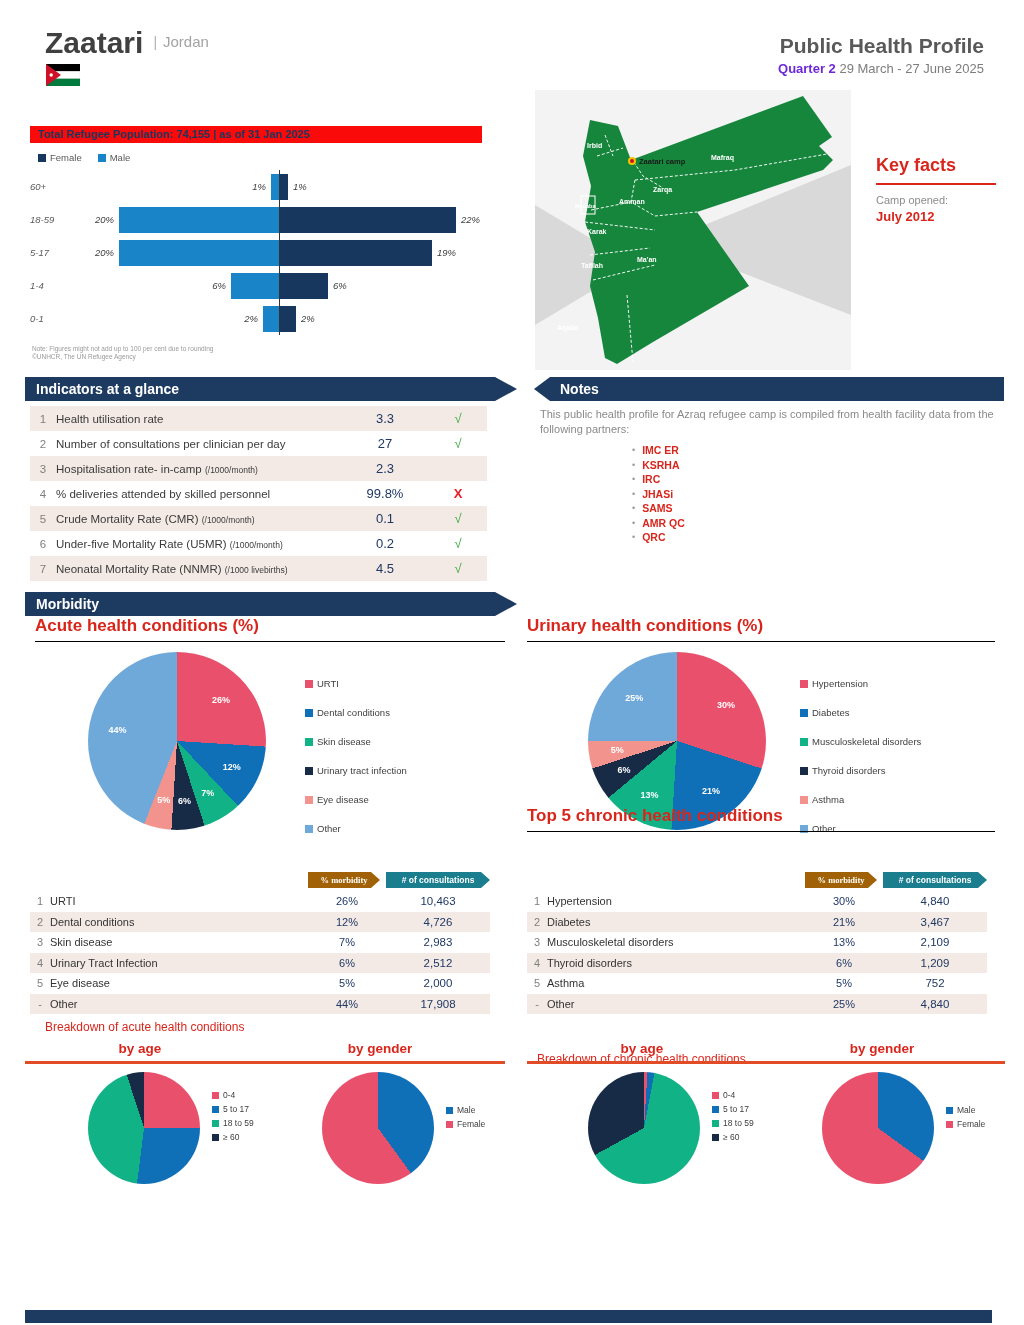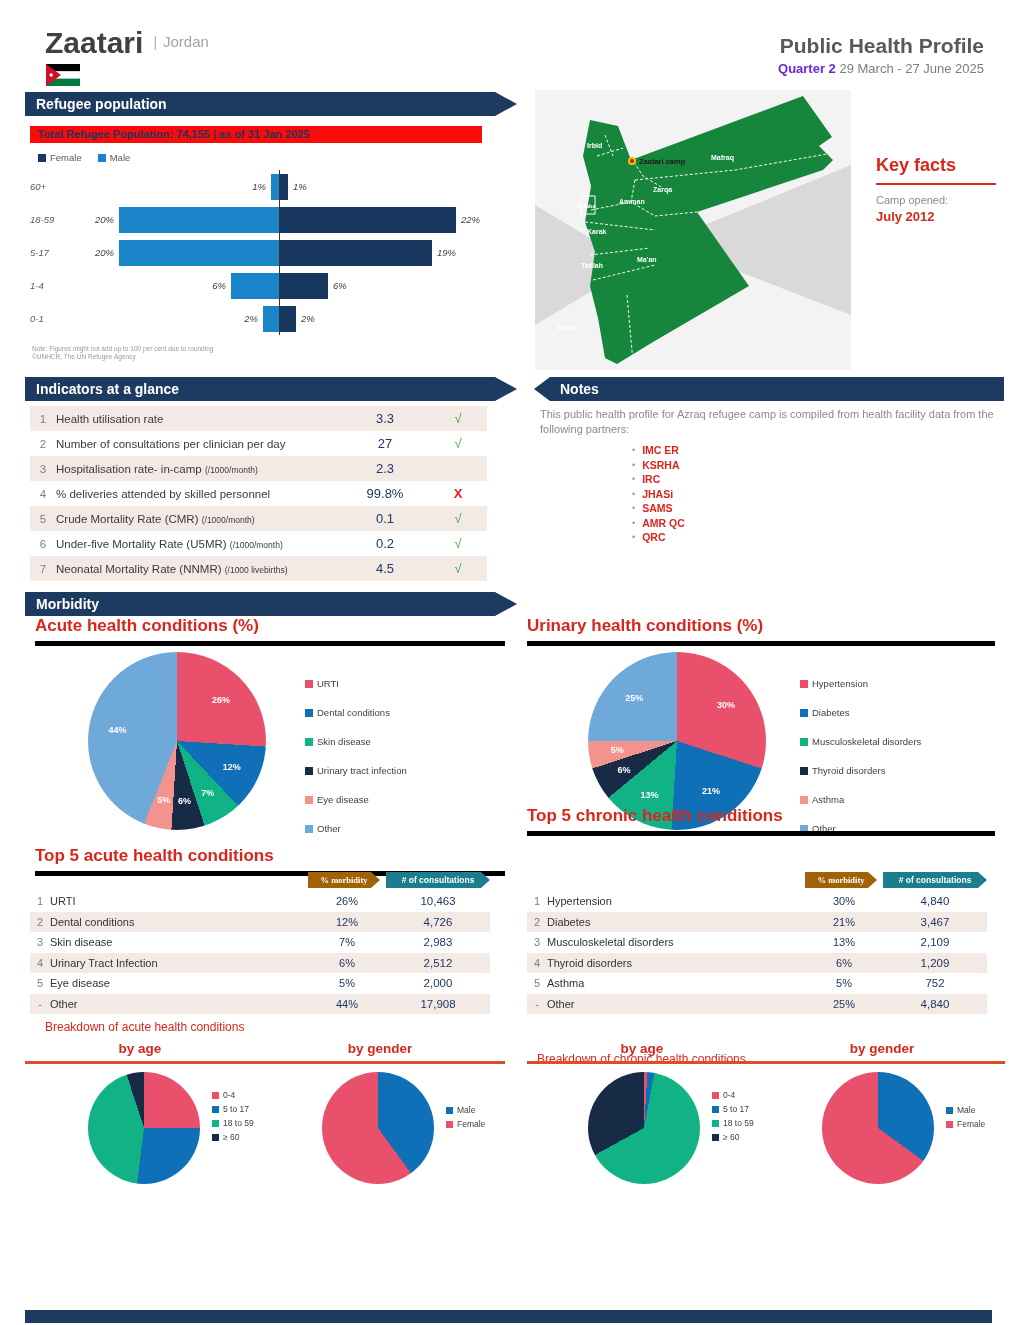--- a/index.html
+++ b/index.html
@@ -66,21 +66,21 @@
   
   .notes-body { position:absolute; left:540px; top:407px; width:458px; }
   .notes-intro { font-size:11px; color:#8a8a8a; line-height:15px; }
   .partners { margin-top:6px; margin-left:92px; }
   .partner { display:flex; align-items:center; gap:7px; height:14.5px; }
   .partner .dot { color:#9a9a9a; font-size:9px; }
   .partner .pname { color:#d9261c; font-weight:bold; font-size:10.5px; }
 
   
   .sec-title { position:absolute; font-size:17px; font-weight:bold; color:#d9261c;
-    padding-bottom:5px; border-bottom:5px solid #000000; }
+    padding-bottom:5px; border-bottom:1px solid #000000; }
   .mini-title { position:absolute; font-size:12px; color:#d9261c; }
   .by-title { position:absolute; font-size:13.5px; font-weight:bold; color:#d9261c; text-align:center; }
   .bd-rule { position:absolute; height:2.5px; background:#e14b26; }
 
   
   .pie { position:absolute; border-radius:50%; }
   .pie-label { position:absolute; transform:translate(-50%,-50%); color:#fff; font-size:9px; font-weight:bold; white-space:nowrap; }
   .legend { position:absolute; }
   .legend--lg .legend-item { margin-bottom:18px; }
   .legend--lg .legend-text { font-size:9.5px; color:#404040; }
@@ -123,21 +123,20 @@
     </svg>
   </div>
   <div class="hdr-right">
     <div class="doc-title">Public Health Profile</div>
     <div class="doc-sub">
       <span class="q">Quarter 2</span>
       <span>29 March - 27 June 2025</span>
     </div>
   </div>
 
-  <div class="banner" style="left:25px; top:92px; width:492px;">Refugee population</div>
   <div class="red-total">Total Refugee Population: 74,155 | as of 31 Jan 2025</div>
 
   <div class="pyr-legend">
       <div class="legend-item">
         <span class="legend-swatch" style="background: rgb(23, 55, 94);"></span>
         <span class="legend-text">Female</span>
       </div>
       <div class="legend-item">
         <span class="legend-swatch" style="background: rgb(25, 132, 200);"></span>
         <span class="legend-text">Male</span>
@@ -396,21 +395,20 @@
       <div class="legend-item">
         <span class="legend-swatch" style="background: rgb(242, 147, 142);"></span>
         <span class="legend-text">Asthma</span>
       </div>
       <div class="legend-item">
         <span class="legend-swatch" style="background: rgb(111, 169, 218);"></span>
         <span class="legend-text">Other</span>
       </div>
     </div>
 
-  <div class="sec-title" style="left:35px; top:846px; width:470px;">Top 5 acute health conditions</div>
   <div class="t5" style="left:30px; top:872px;">
     <div class="t5-chips">
       <div class="chip chip-navy">% morbidity</div>
       <div class="chip chip-teal"># of consultations</div>
     </div>
     <div class="t5-row">
         <span class="t5-num">1</span>
         <span class="t5-label">URTI</span>
         <span class="t5-pct">26%</span>
         <span class="t5-cons">10,463</span>

